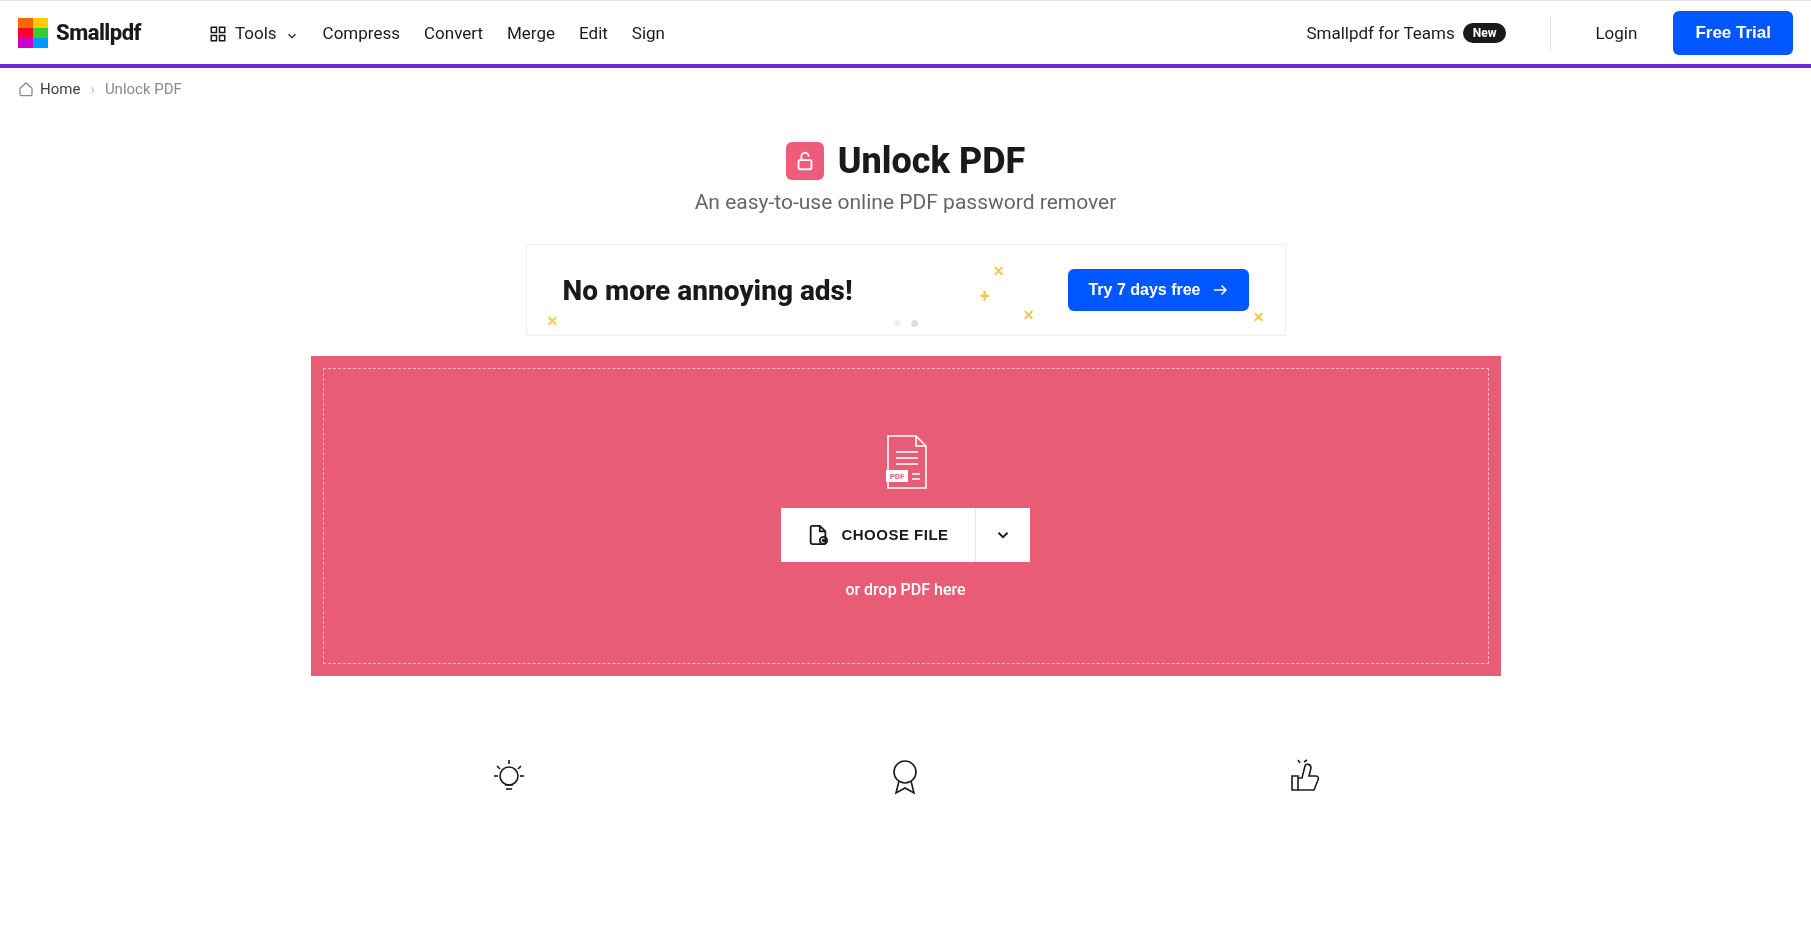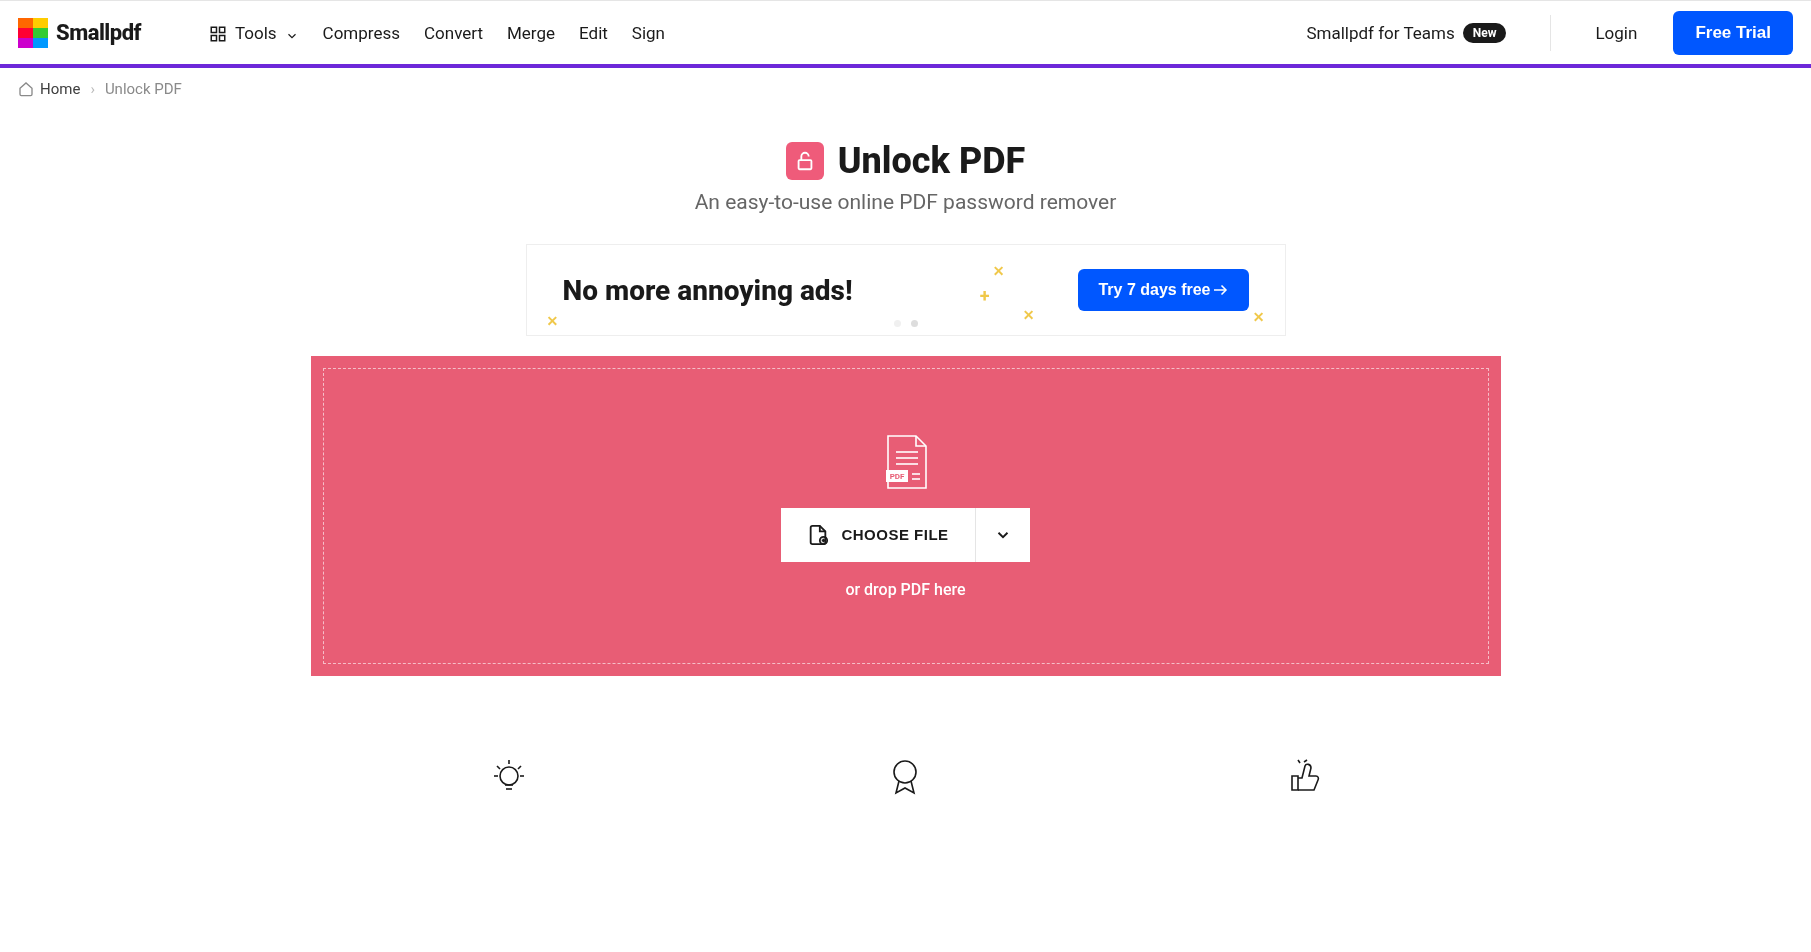--- a/index.html
+++ b/index.html
@@ -31,21 +31,21 @@
 
 .hero { text-align: center; margin-top: 30px; }
 .hero-title { display: flex; align-items: center; justify-content: center; gap: 14px; }
 .hero-title h1 { font-size: 36px; font-weight: 800; color: #1a1a1a; }
 .hero-icon { width: 38px; height: 38px; background: #ef5b7a; border-radius: 6px; display: flex; align-items: center; justify-content: center; }
 .hero-sub { font-size: 21px; color: #666; margin-top: 8px; }
 
 
 .promo { width: 760px; margin: 30px auto 0; border: 1px solid #eee; display: flex; align-items: center; padding: 24px 36px; position: relative; }
 .promo-head { font-size: 28px; font-weight: 800; }
-.promo .btn-primary { margin-left: auto; display: flex; align-items: center; font-size: 16px; padding: 12px 20px; }
+.promo .btn-primary { margin-left: auto; display: flex; align-items: center; gap: 10px; font-size: 16px; padding: 12px 20px; }
 .dots { position: absolute; bottom: 8px; left: 50%; transform: translateX(-50%); display: flex; gap: 10px; }
 .dot { width: 7px; height: 7px; border-radius: 50%; background: #f0f0f0; }
 .dot.active { background: #ddd; }
 .spark { position: absolute; color: #f0c84a; font-size: 14px; font-weight: 700; }
 
 
 .dropzone-wrap { width: 1190px; margin: 20px auto 0; background: #e85d75; padding: 12px; }
 .dropzone { border: 1.5px dashed rgba(255,255,255,0.6); height: 296px; display: flex; flex-direction: column; align-items: center; justify-content: center; gap: 18px; }
 .file-icon { width: 44px; height: 56px; }
 .choose-wrap { display: flex; }

